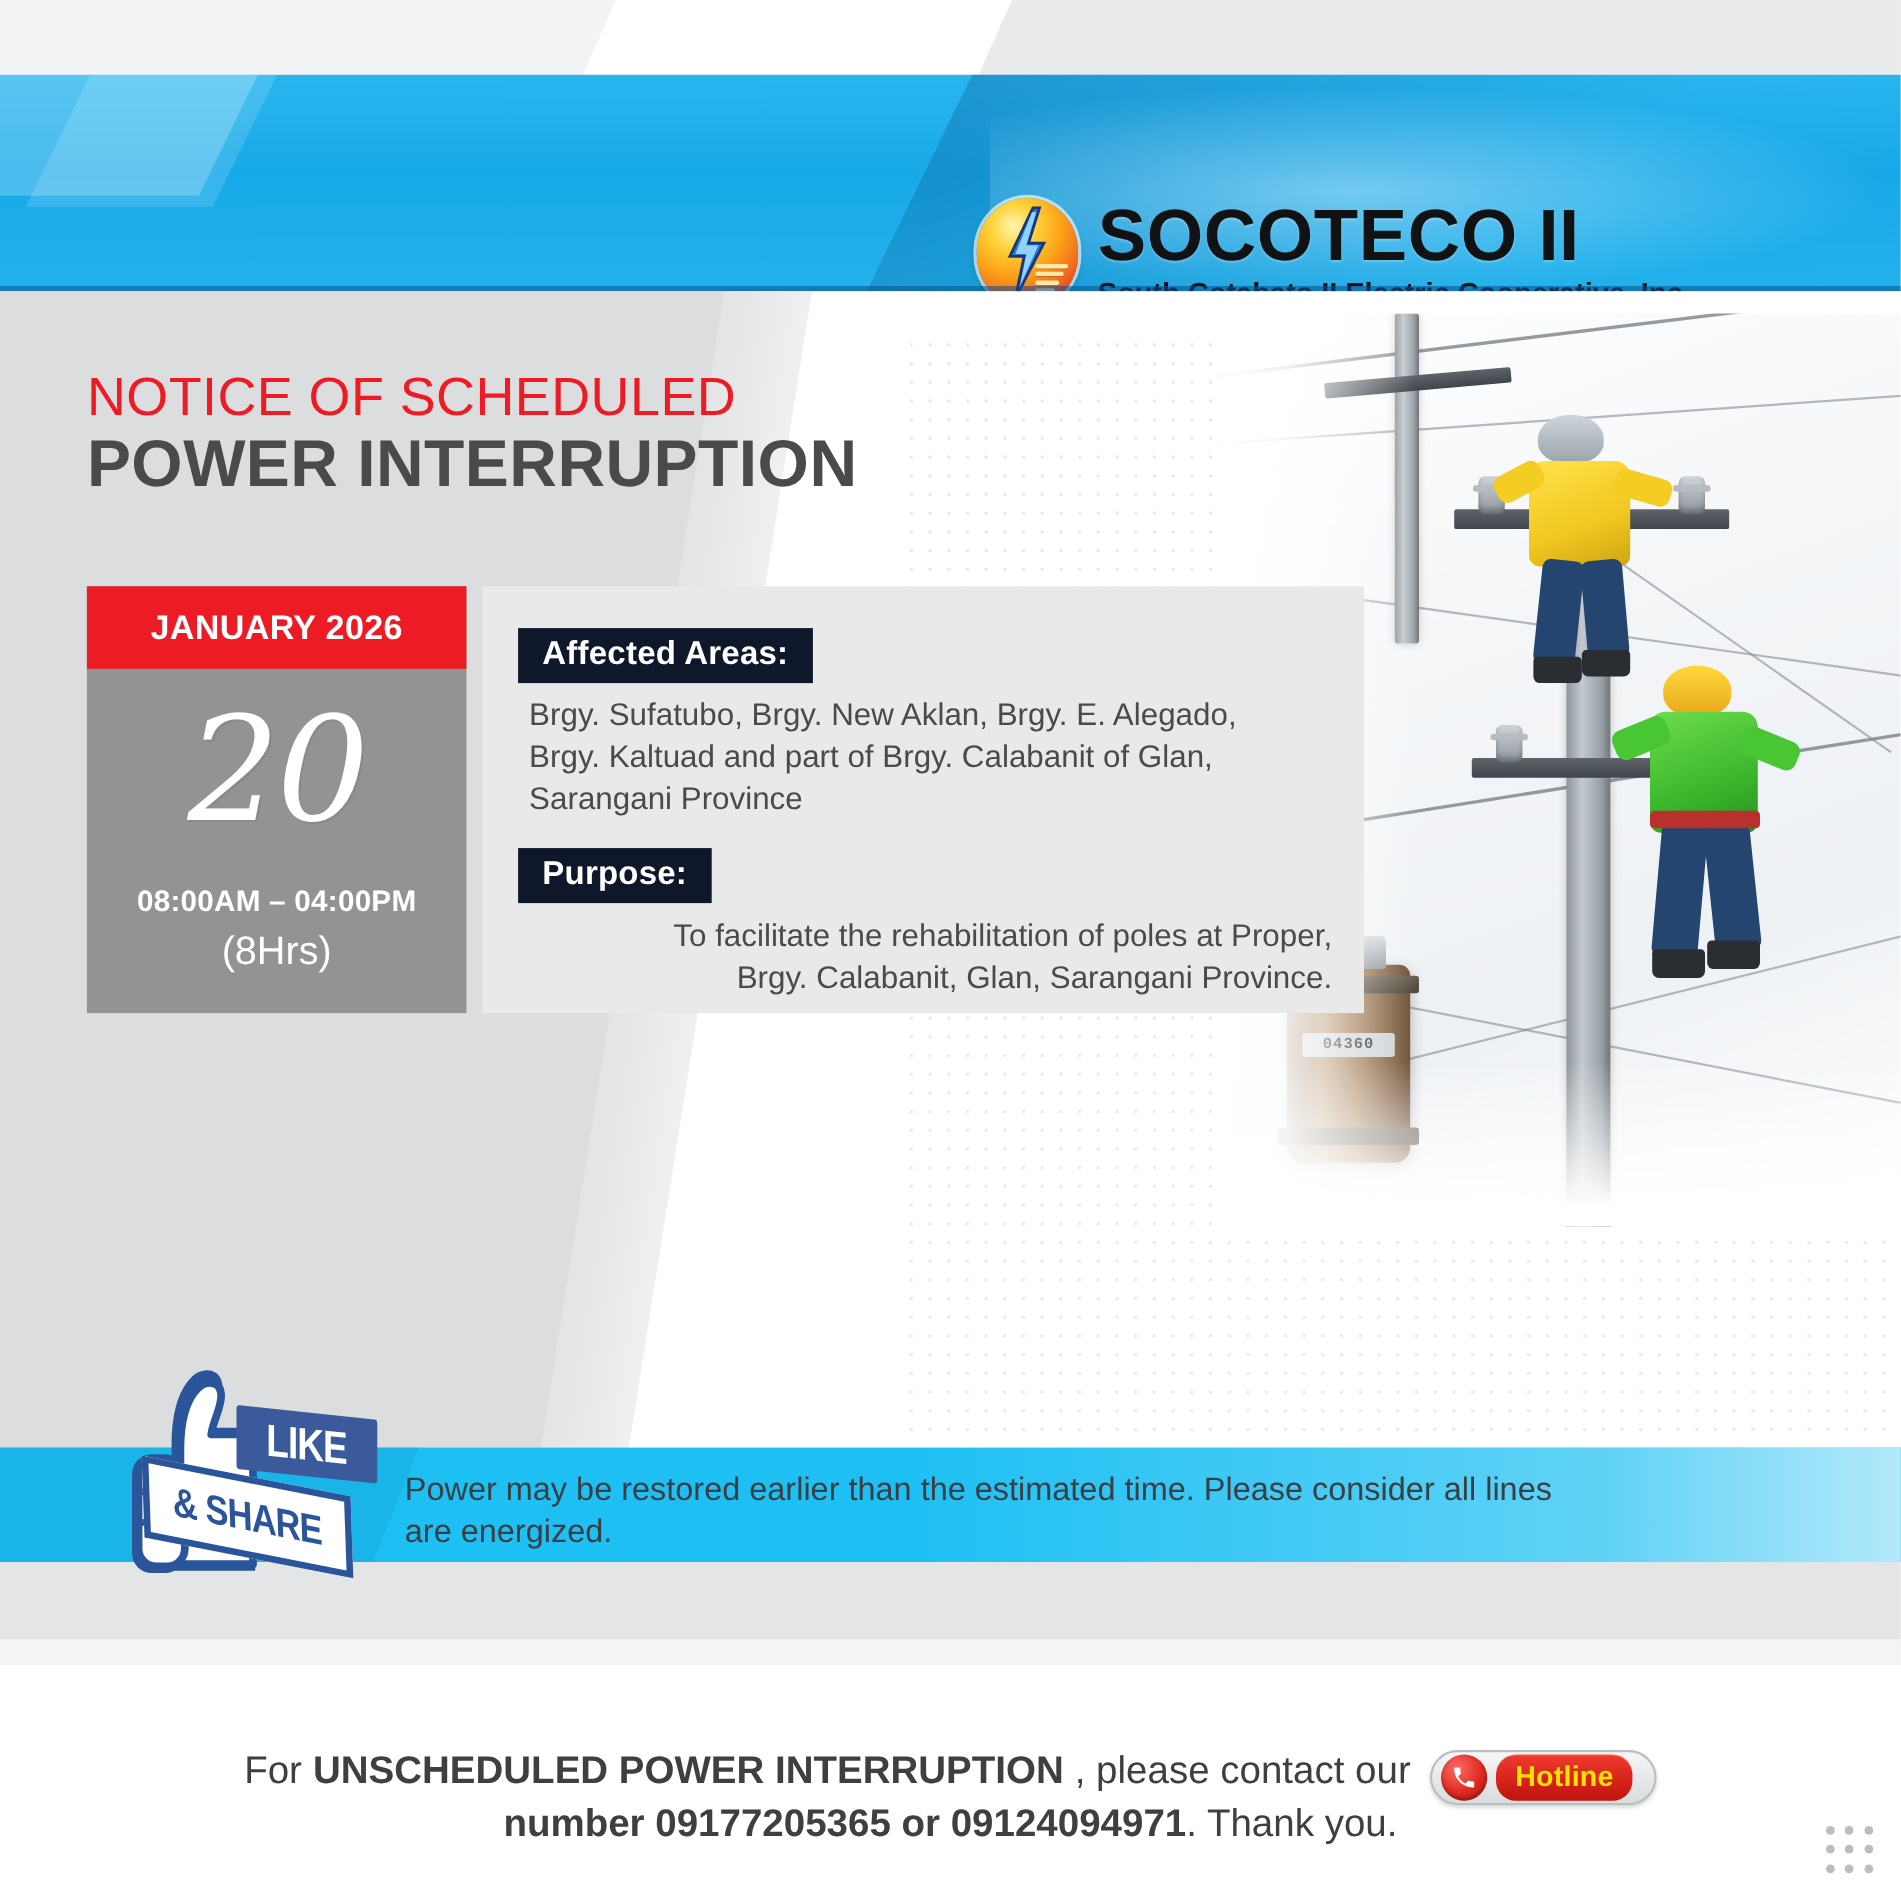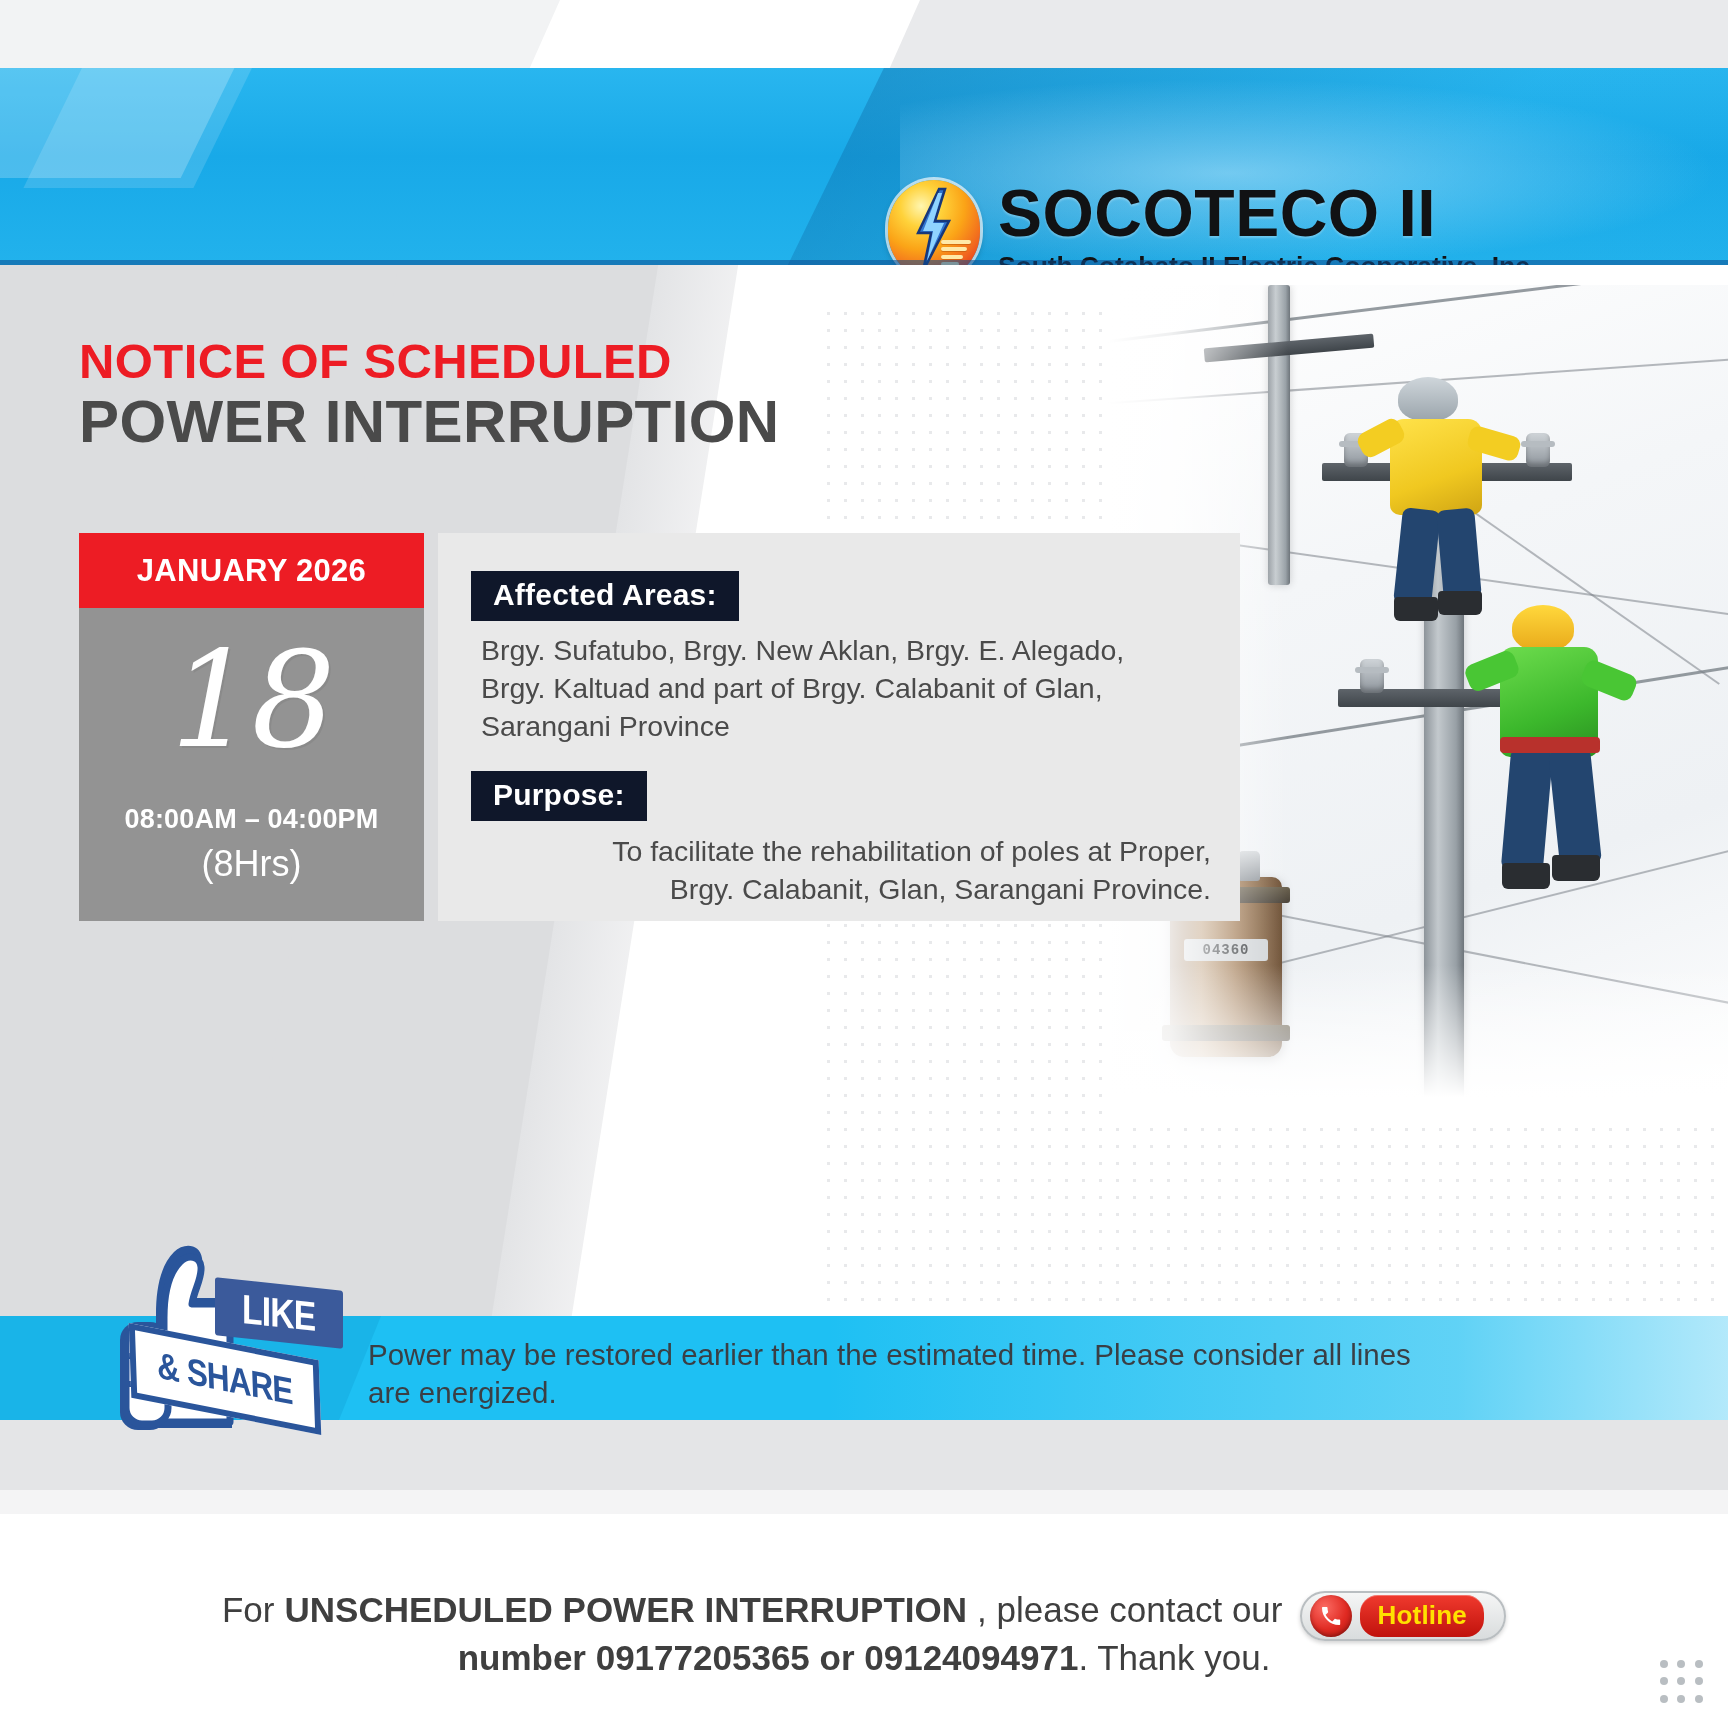--- a/index.html
+++ b/index.html
@@ -213,21 +213,21 @@
     background:linear-gradient(90deg,#ffffff 0%, rgba(255,255,255,.85) 35%, rgba(255,255,255,0) 100%);
   }
   .photo-fade-b {
     position:absolute; left:0; bottom:0; width:620px; height:150px;
     background:linear-gradient(180deg,rgba(255,255,255,0) 0%, #ffffff 88%);
   }
 
   
   .title-1 {
     position:absolute; left:79px; top:337px;
-    font-size:49px; font-weight:bold; color:#ed1c24;
+    font-size:49px; font-weight:normal; color:#ed1c24;
     letter-spacing:0.4px; line-height:1;
   }
   .title-2 {
     position:absolute; left:79px; top:392px;
     font-size:60px; font-weight:bold; color:#4a4a4a;
     letter-spacing:0.4px; line-height:1;
   }
 
   
   .date-card {
@@ -504,21 +504,21 @@
       <div class="photo-fade-l"></div>
       <div class="photo-fade-b"></div>
     </div>
   </div>
 
   <div class="title-1">NOTICE OF SCHEDULED</div>
   <div class="title-2">POWER INTERRUPTION</div>
 
   <div class="date-card">
     <div class="date-month">JANUARY 2026</div>
-    <div class="date-day">18</div>
+    <div class="date-day">20</div>
     <div class="date-time">08:00AM – 04:00PM</div>
     <div class="date-hours">(8Hrs)</div>
   </div>
 
   <div class="info-panel">
     <div class="tag tag-areas">Affected Areas:</div>
     <div class="areas-text">Brgy. Sufatubo, Brgy. New Aklan, Brgy. E. Alegado,
 Brgy. Kaltuad and part of Brgy. Calabanit of Glan,
 Sarangani Province</div>
     <div class="tag tag-purpose">Purpose:</div>

